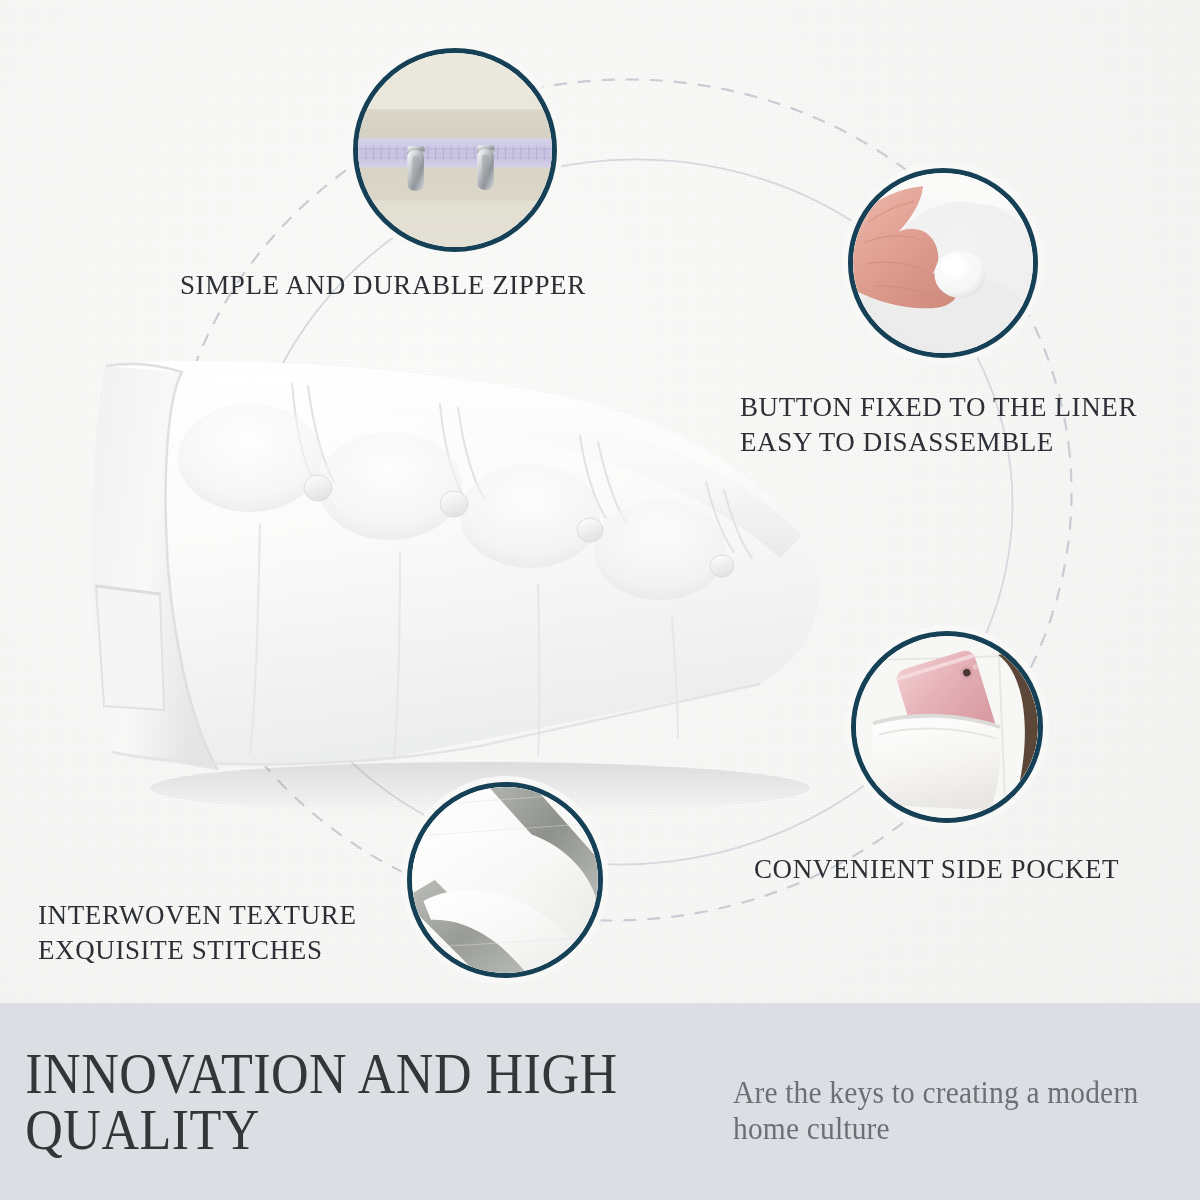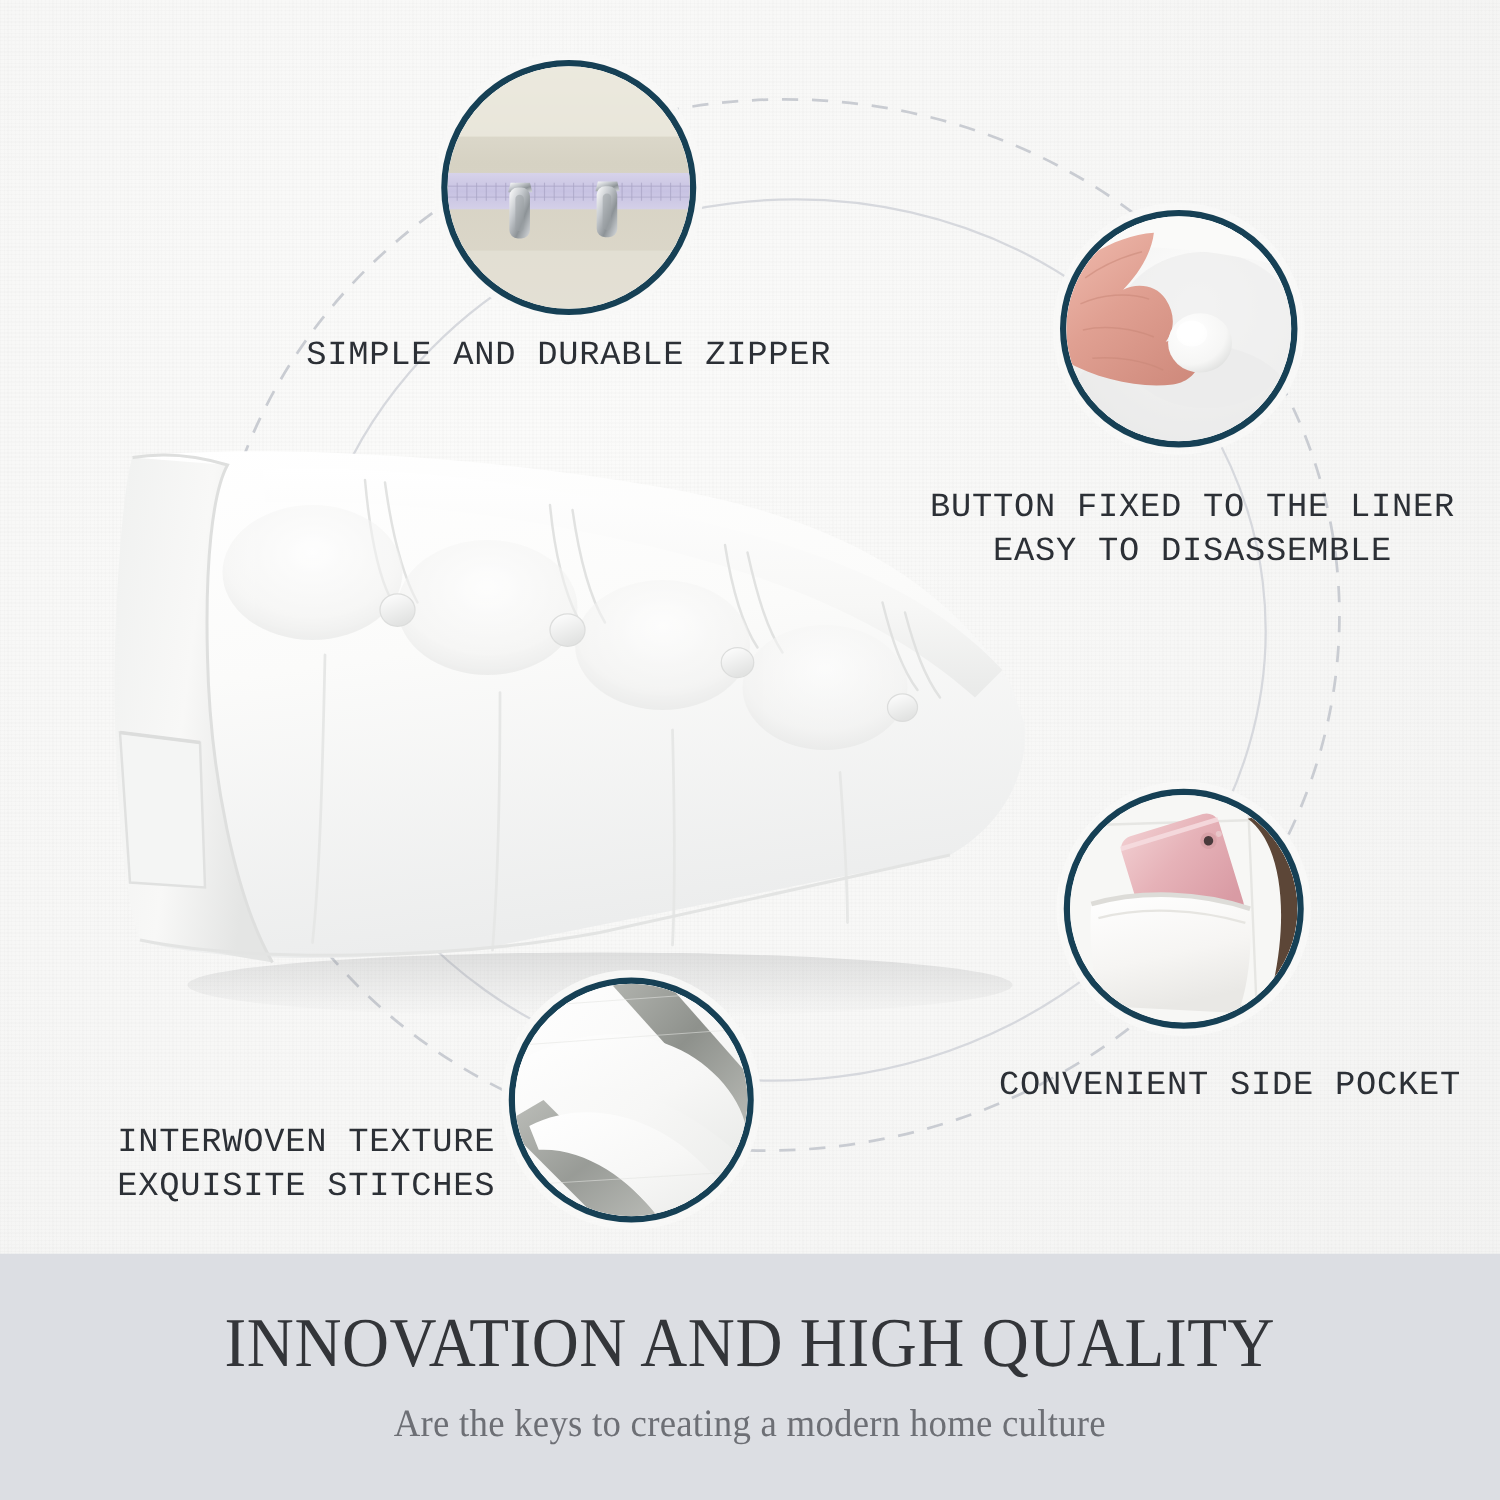--- a/index.html
+++ b/index.html
@@ -61,35 +61,35 @@
     overflow: hidden;
   }
 
   
   .caption {
     position: absolute;
     color: #2c3036;
     font-size: 27px;
     letter-spacing: 0.6px;
     line-height: 1.28;
-    text-align: center;
+    text-align: left;
     white-space: pre-line;
-    font-family: Liberation Mono, monospace;
+    font-family: Liberation Serif, serif;
   }
 
   
   #banner {
     position: absolute;
     left: 0;
     top: 1003px;
     width: 1200px;
     height: 197px;
     background: #dcdee3;
     display: flex;
-    flex-direction: column;
+    flex-direction: row;
     align-items: center;
     justify-content: center;
   }
   #banner-title {
     color: #333539;
     font-size: 56px;
     letter-spacing: 0.5px;
     line-height: 1;
     transform: scaleX(0.93);
     font-family: "Liberation Serif", "DejaVu Serif", serif;
@@ -326,21 +326,21 @@
           <path d="M 22 120 C 42 118, 66 122, 82 130"></path>
         </g>
       </g>
 
       <g>
         <ellipse cx="113" cy="107" rx="27" ry="25" fill="url(#btnWhite)"></ellipse>
         <ellipse cx="106" cy="99" rx="13" ry="11" fill="#ffffff" opacity="0.8"></ellipse>
       </g>
     </svg>
   </div>
-  <div class="caption" style="left:724px; top:390px; width:460px;">BUTTON FIXED TO THE LINER
+  <div class="caption" style="left:740px; top:390px; width:460px;">BUTTON FIXED TO THE LINER
 EASY TO DISASSEMBLE</div>
 
   <div class="feature-circle" style="left:851px; top:631px; width:192px; height:192px;">
     <svg class="circle-photo" viewBox="0 0 192 192" xmlns="http://www.w3.org/2000/svg">
       <defs>
         <linearGradient id="phoneG" x1="0" y1="0" x2="0.6" y2="1">
           <stop offset="0%" stop-color="#f1cdd0"></stop>
           <stop offset="45%" stop-color="#e6b2b8"></stop>
           <stop offset="100%" stop-color="#d99ba4"></stop>
         </linearGradient>
@@ -403,21 +403,21 @@
       <path d="M 12 120 C 58 96, 118 110, 160 154 C 176 170, 188 186, 192 196
                L 120 196 C 96 164, 58 138, 20 140 Z" fill="url(#foldLight)"></path>
 
       <g stroke="#e2e3e0" stroke-width="0.8" opacity="0.6">
         <line x1="0" y1="20" x2="196" y2="6"></line>
         <line x1="0" y1="52" x2="196" y2="38"></line>
         <line x1="0" y1="170" x2="196" y2="158"></line>
       </g>
     </svg>
   </div>
-  <div class="caption" style="left:55px; top:898px; width:380px;">INTERWOVEN TEXTURE
+  <div class="caption" style="left:38px; top:898px; width:380px;">INTERWOVEN TEXTURE
 EXQUISITE STITCHES</div>
 
   <div id="banner">
     <div id="banner-title">INNOVATION AND HIGH QUALITY</div>
     <div id="banner-sub">Are the keys to creating a modern home culture</div>
   </div>
 
 </div>
 
 </body></html>

